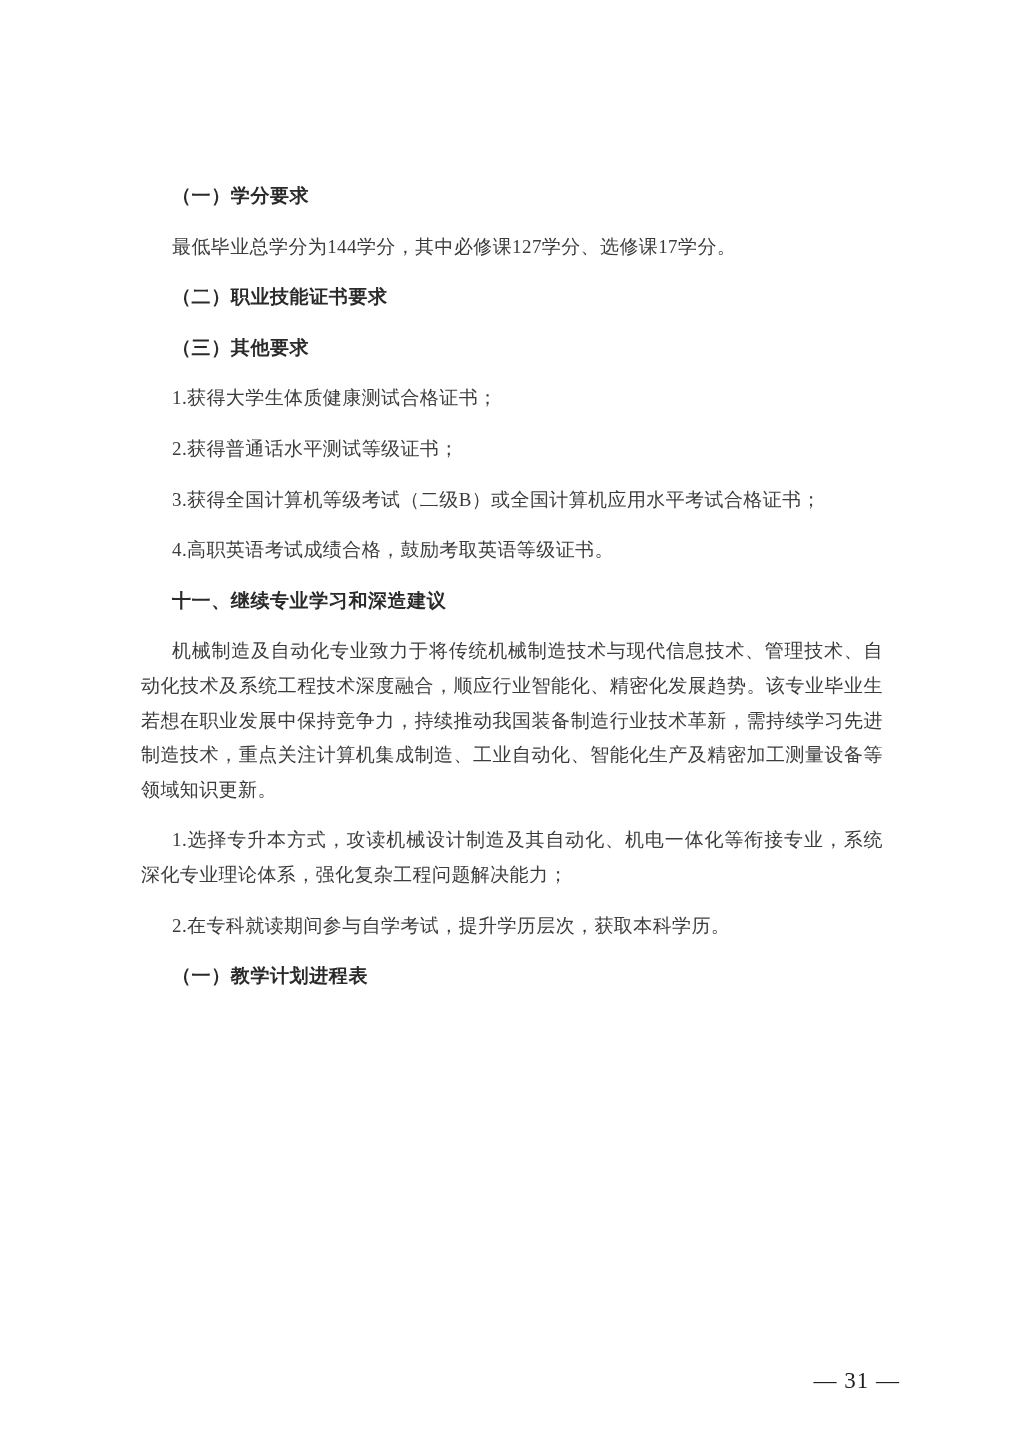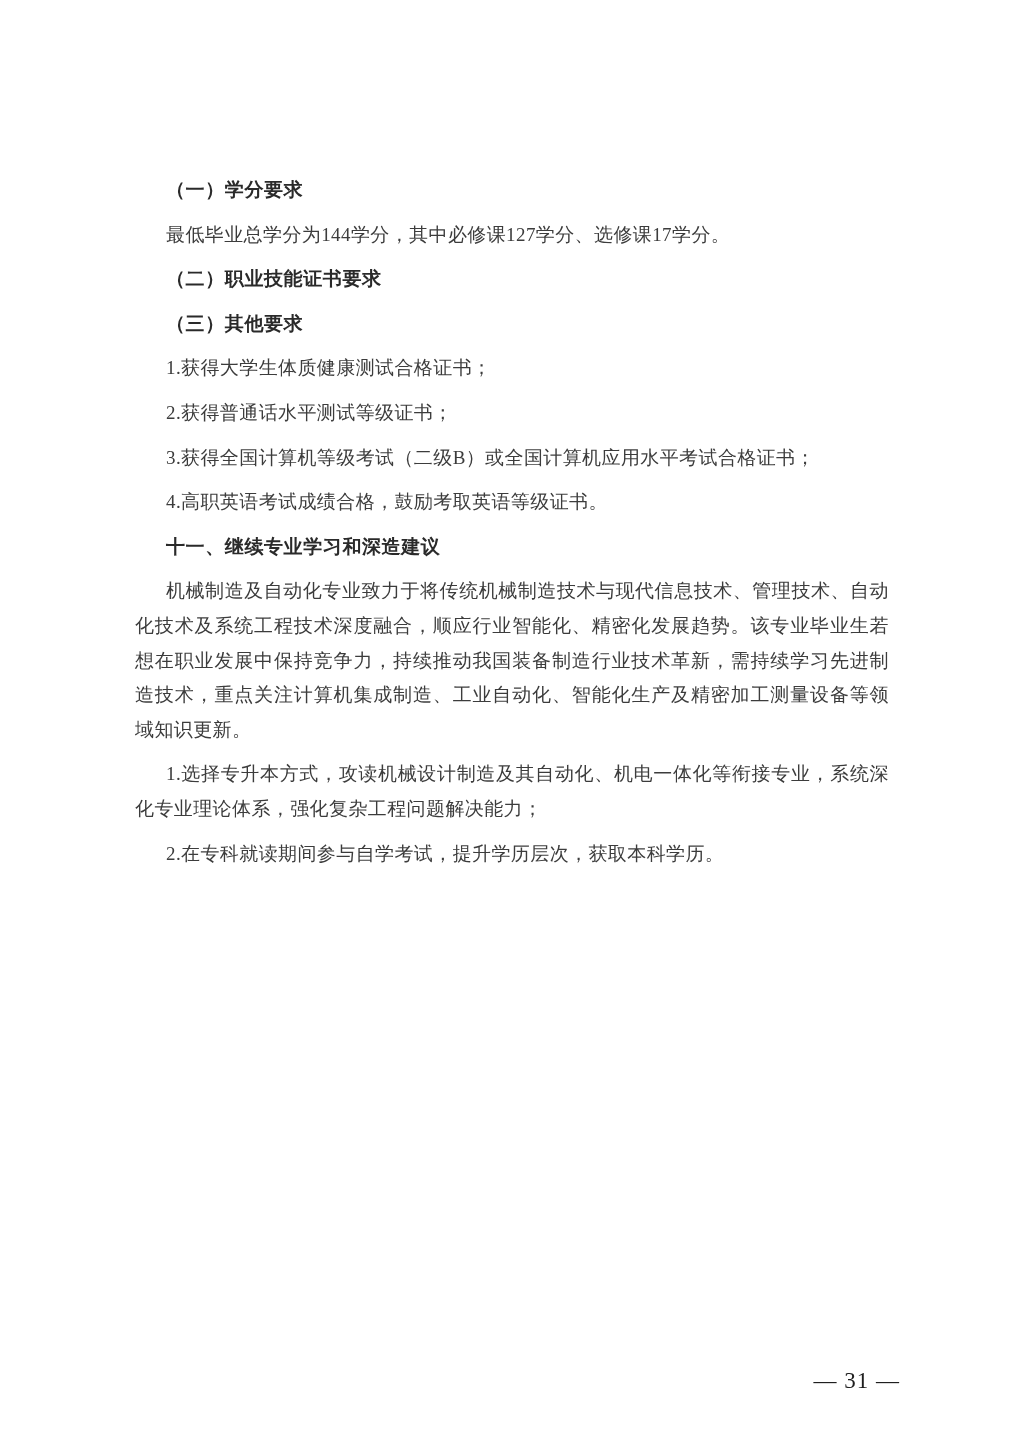--- a/index.html
+++ b/index.html
@@ -16,21 +16,21 @@
     font-family: "Liberation Serif", "DejaVu Serif", serif;
     color: #3c3c3c;
   }
   .content {
     position: absolute;
     left: 125px;
     top: 163px;
     width: 774px;
   }
   .content p {
-    margin: 10px;
+    margin: 16px;
     font-size: 19px;
     line-height: 34.6px;
     text-indent: 31px;
     text-align: justify;
     letter-spacing: 0.4px;
     color: #3c3c3c;
   }
   .content p.h {
     font-family: "Liberation Sans", "DejaVu Sans", sans-serif;
     font-weight: bold;
@@ -59,15 +59,16 @@
     <p class="h">（二）职业技能证书要求</p>
     <p class="h">（三）其他要求</p>
     <p>1.获得大学生体质健康测试合格证书；</p>
     <p>2.获得普通话水平测试等级证书；</p>
     <p>3.获得全国计算机等级考试（二级B）或全国计算机应用水平考试合格证书；</p>
     <p>4.高职英语考试成绩合格，鼓励考取英语等级证书。</p>
     <p class="h">十一、继续专业学习和深造建议</p>
     <p>机械制造及自动化专业致力于将传统机械制造技术与现代信息技术、管理技术、自动化技术及系统工程技术深度融合，顺应行业智能化、精密化发展趋势。该专业毕业生若想在职业发展中保持竞争力，持续推动我国装备制造行业技术革新，需持续学习先进制造技术，重点关注计算机集成制造、工业自动化、智能化生产及精密加工测量设备等领域知识更新。</p>
     <p>1.选择专升本方式，攻读机械设计制造及其自动化、机电一体化等衔接专业，系统深化专业理论体系，强化复杂工程问题解决能力；</p>
     <p>2.在专科就读期间参与自学考试，提升学历层次，获取本科学历。</p>
+    <p class="h">（一）教学计划进程表</p>
   </div>
   <div class="pageno">— 31 —</div>
 </div>
 
 </body></html>

